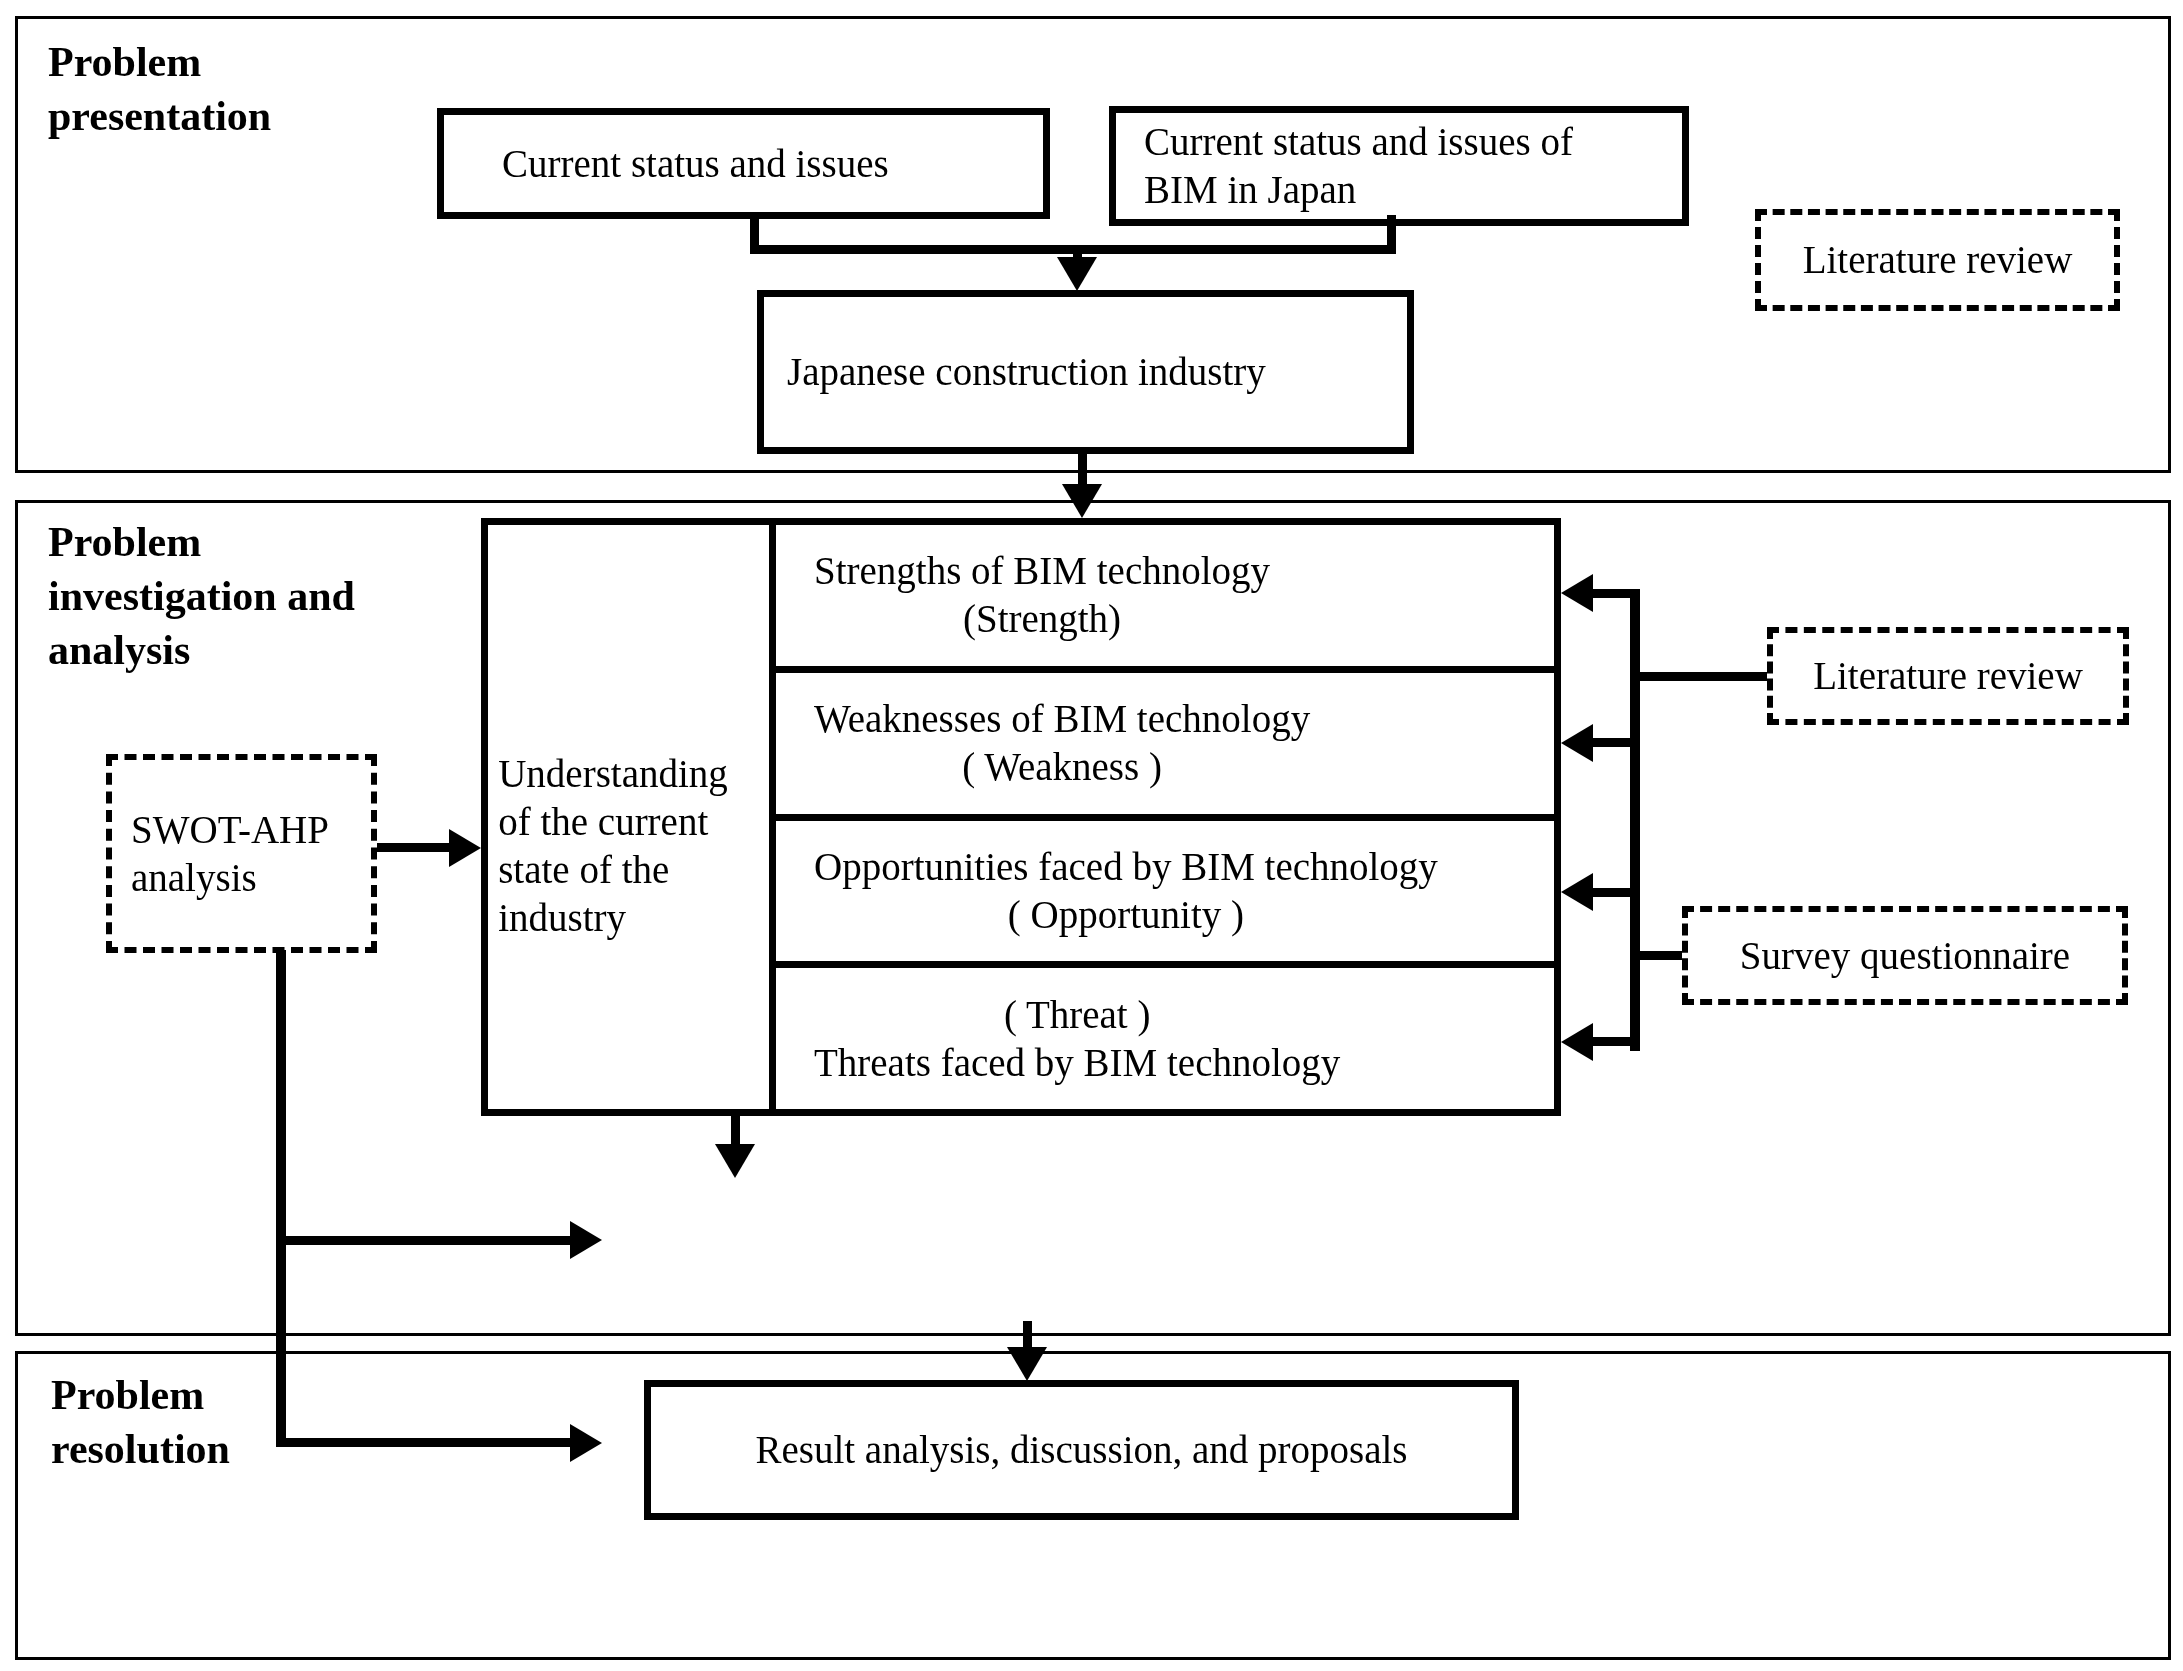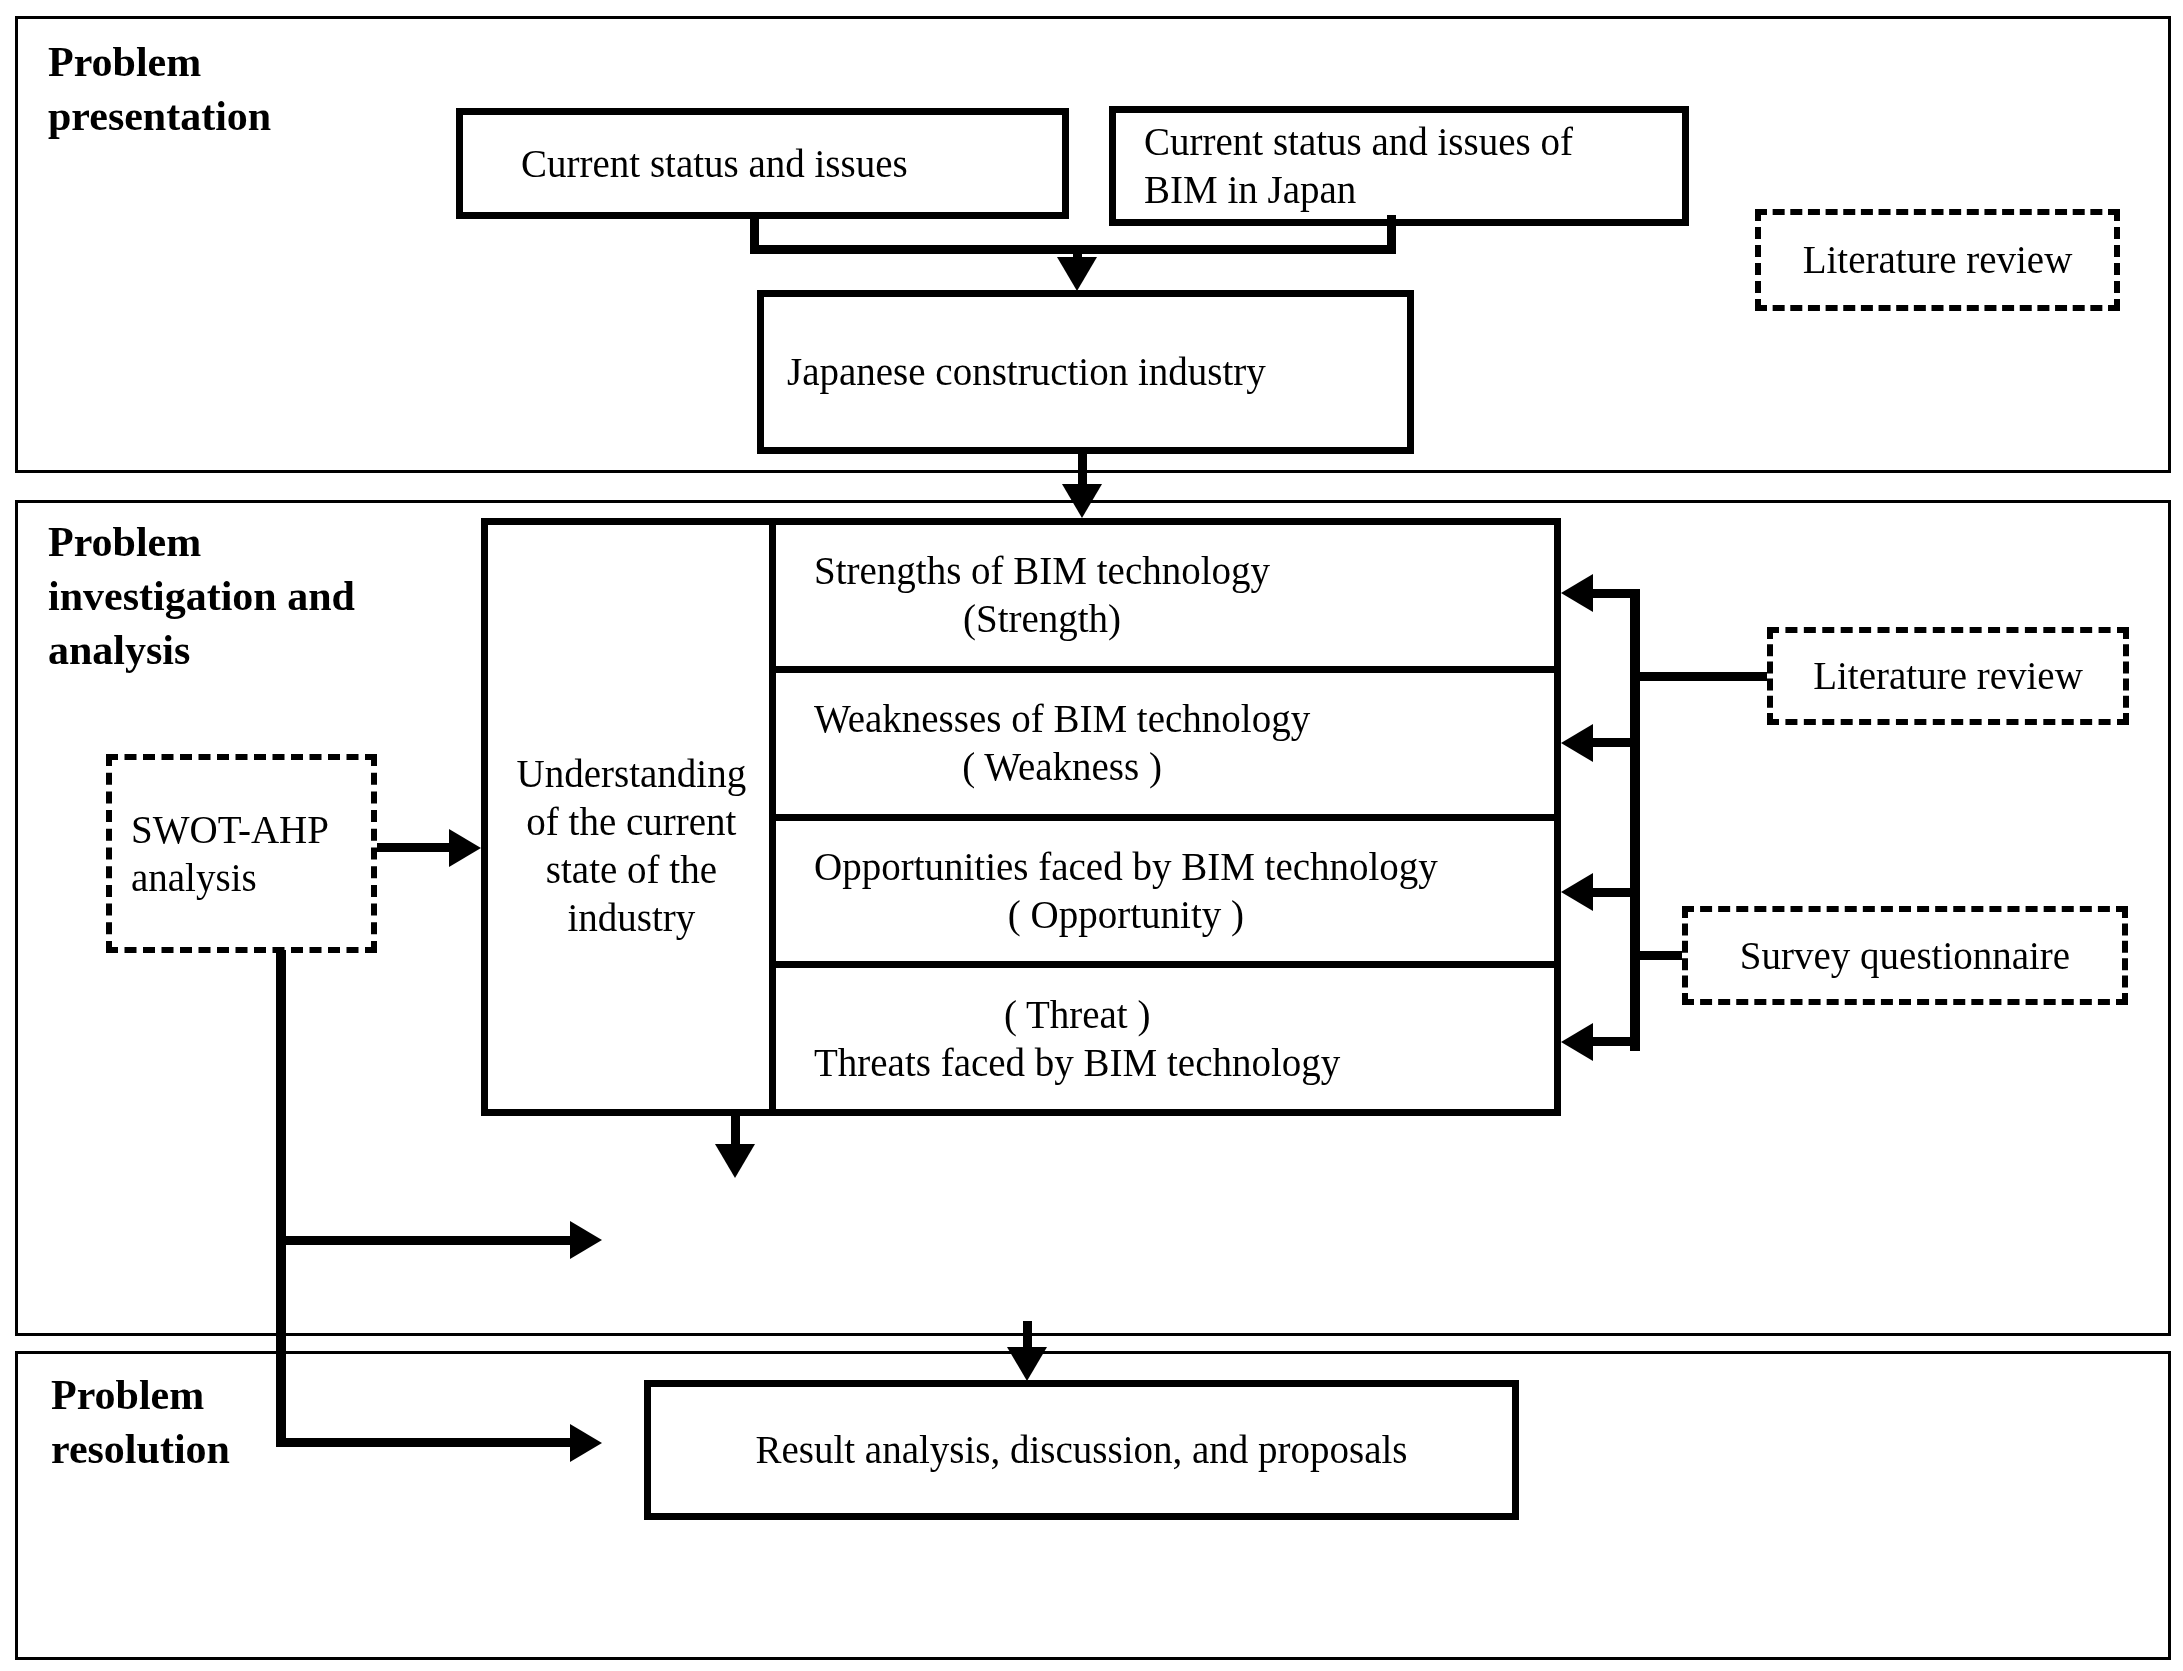--- a/index.html
+++ b/index.html
@@ -66,21 +66,20 @@
     width: 288px;
     flex: none;
     border-right: 7.3px solid #000000;
     box-sizing: border-box;
     display: flex;
     flex-direction: column;
     justify-content: center;
     padding: 58px 4.4px 0 10.2px;
     font-size: 39px;
     line-height: 48px;
-    text-align: center;
   }
   .swot-rows { flex: 1; display: flex; flex-direction: column; }
   .swot-row {
     flex: 1;
     display: flex;
     align-items: center;
     padding-left: 38px;
     box-sizing: border-box;
     font-size: 39px;
     line-height: 48px;
@@ -111,21 +110,21 @@
   <div class="section-label" style="left:48px; top:515px;">
     <div>Problem</div>
     <div>investigation and</div>
     <div>analysis</div>
   </div>
   <div class="section-label" style="left:51px; top:1368px;">
     <div>Problem</div>
     <div>resolution</div>
   </div>
 
-  <div class="box" style="left:456px; top:108px; width:613px; height:111px; padding-left:58px;">
+  <div class="box" style="left:437px; top:108px; width:613px; height:111px; padding-left:58px;">
     <div class="tline">Current status and issues</div>
   </div>
 
   <div class="box" style="left:1109px; top:106px; width:580px; height:120px; padding-left:28px;">
     <div class="tline">Current status and issues of</div>
     <div class="tline">BIM in Japan</div>
   </div>
 
   <div class="dashed centered" style="left:1755px; top:209px; width:365px; height:102px;">
     <div class="tline">Literature review</div>

